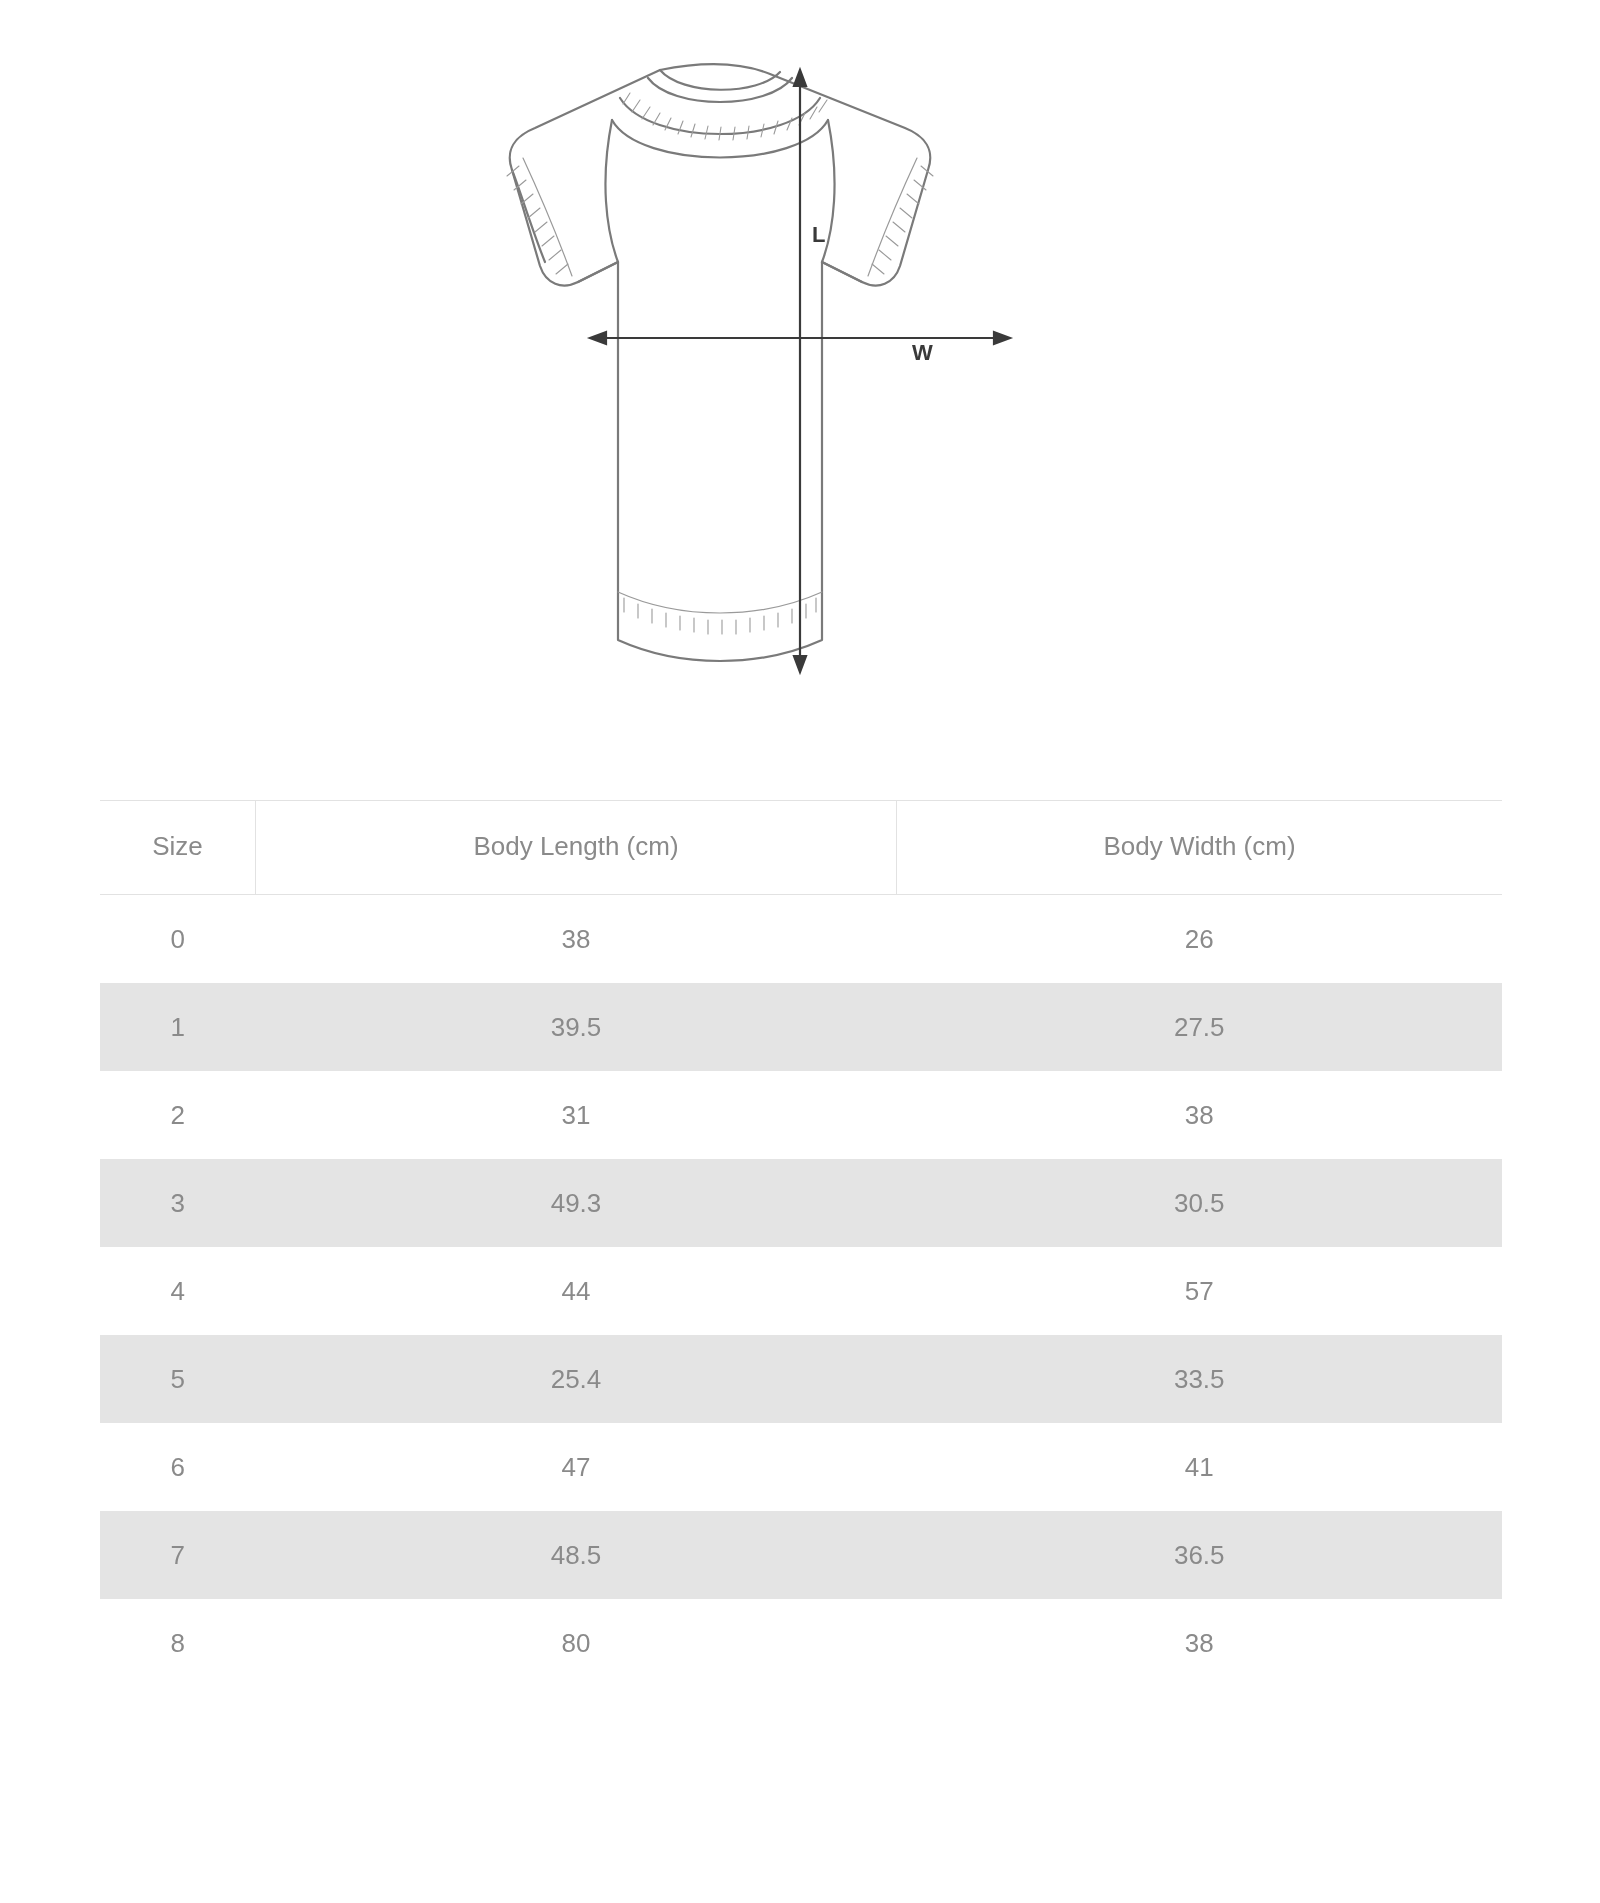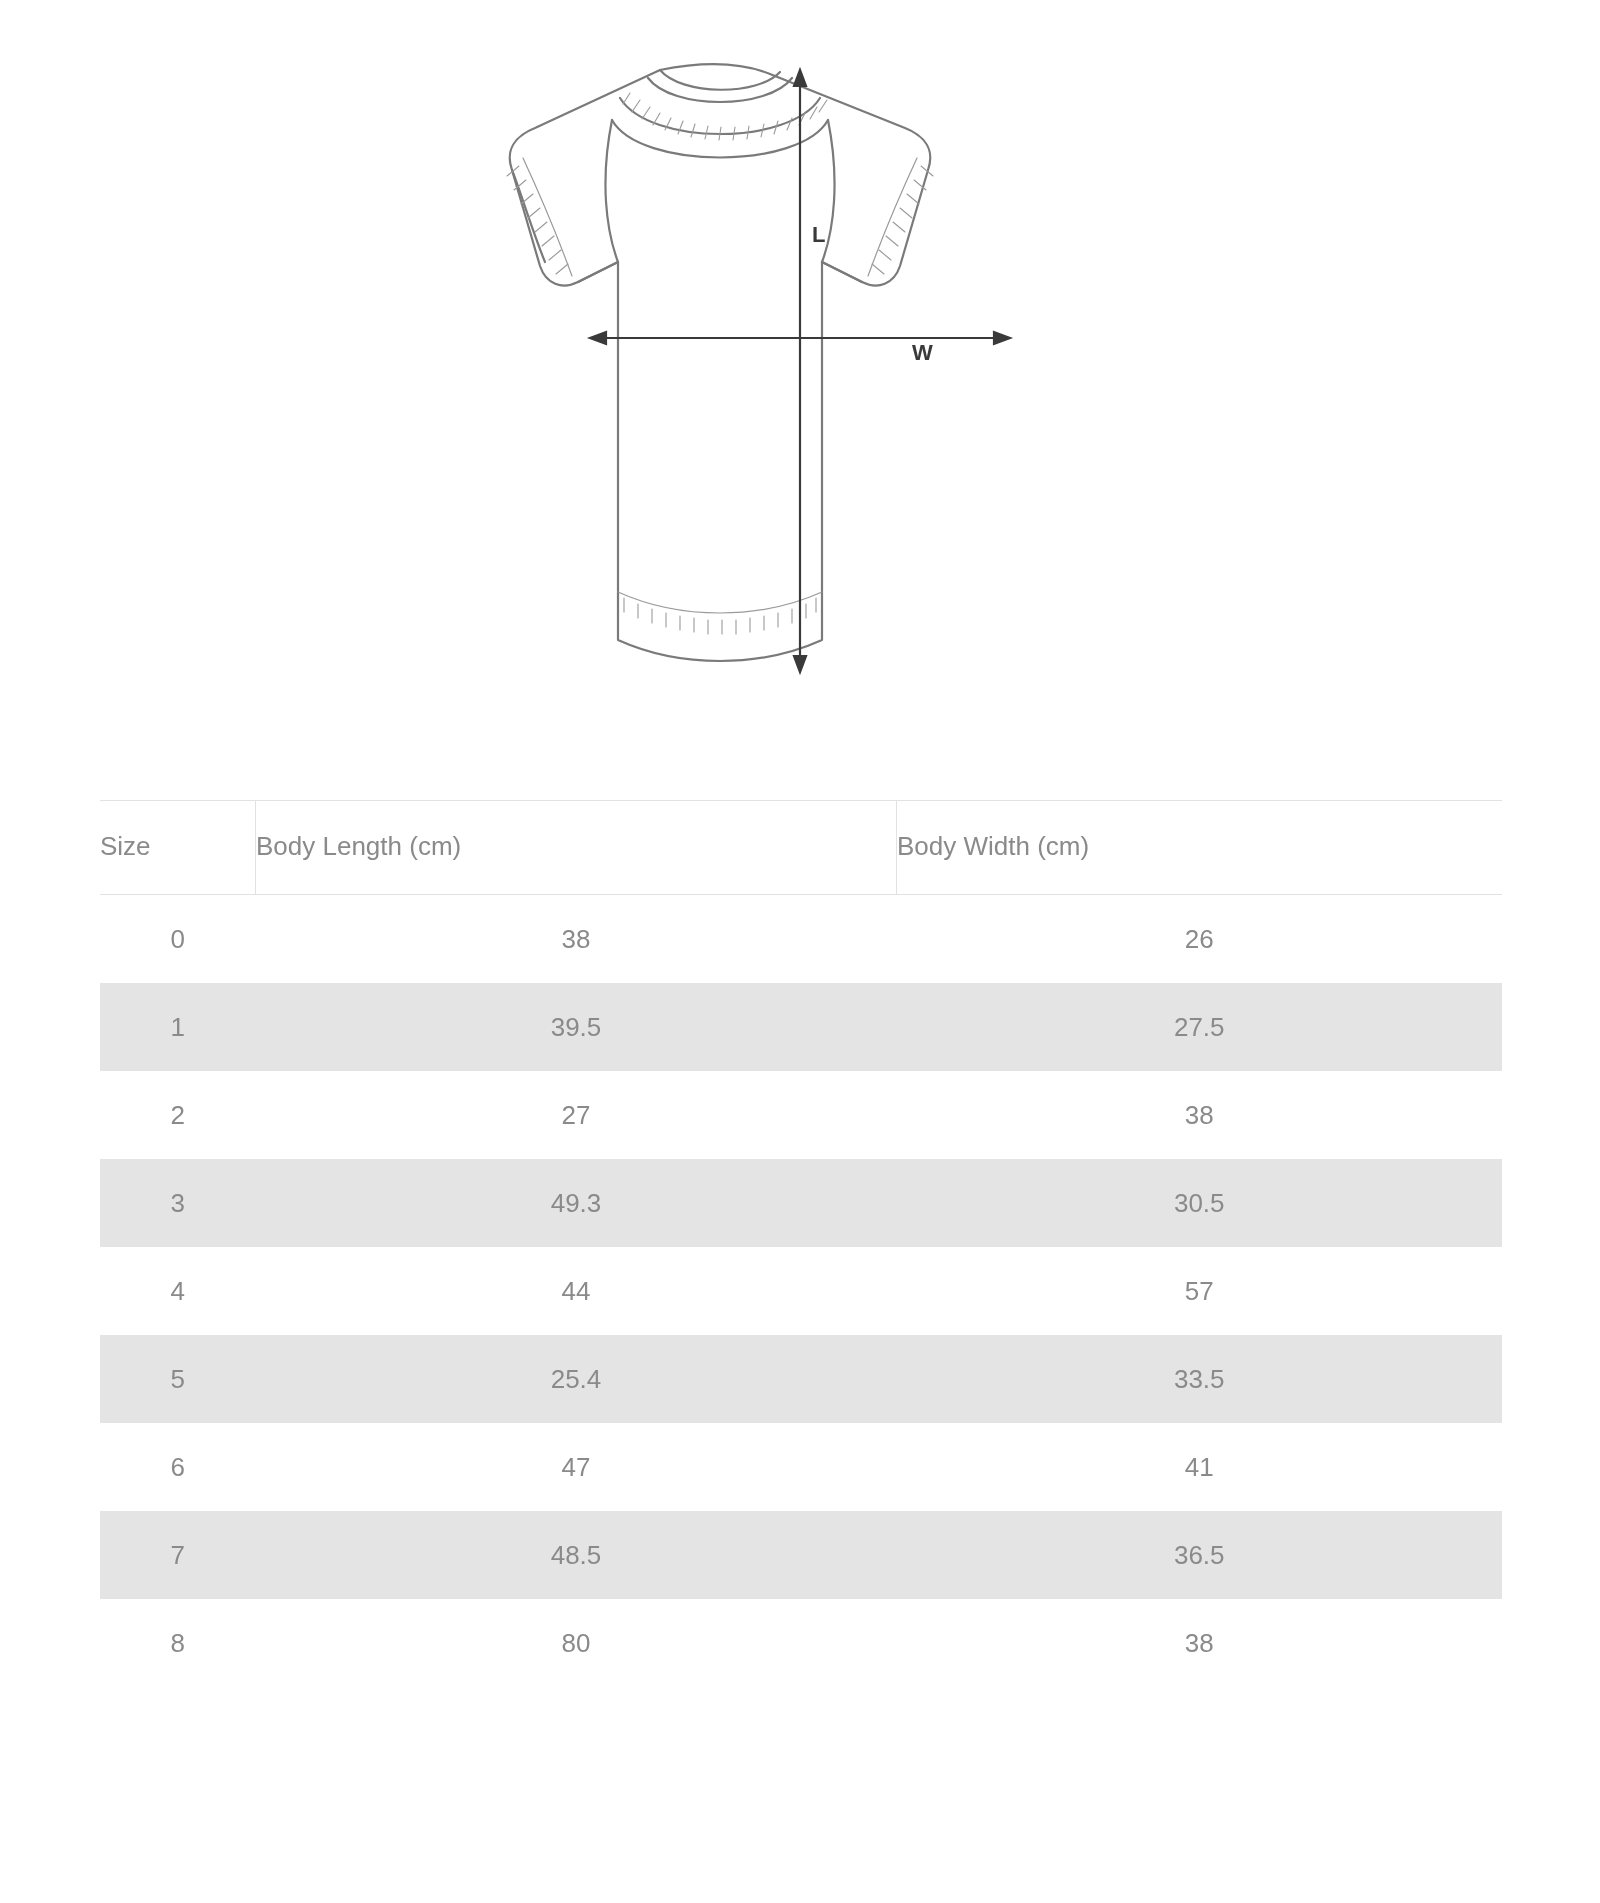--- a/index.html
+++ b/index.html
@@ -49,21 +49,21 @@
     border-collapse: collapse;
     table-layout: fixed;
   }
   table.size-table thead th {
     font-weight: normal;
     font-size: 26px;
     color: #8a8a8a;
     padding: 30px 0 32px 0;
     border-top: 1px solid #e2e2e2;
     border-bottom: 1px solid #e2e2e2;
-    text-align: left;
+    text-align: center;
     vertical-align: middle;
   }
   table.size-table thead th.col-size {
     width: 155px;
     border-right: 1px solid #e2e2e2;
   }
   table.size-table thead th.col-length {
     width: 640px;
     border-right: 1px solid #e2e2e2;
   }
@@ -215,21 +215,21 @@
           <td>38</td>
           <td>26</td>
         </tr>
         <tr class="alt">
           <td>1</td>
           <td>39.5</td>
           <td>27.5</td>
         </tr>
         <tr>
           <td>2</td>
-          <td>27</td>
+          <td>31</td>
           <td>38</td>
         </tr>
         <tr class="alt">
           <td>3</td>
           <td>49.3</td>
           <td>30.5</td>
         </tr>
         <tr>
           <td>4</td>
           <td>44</td>

